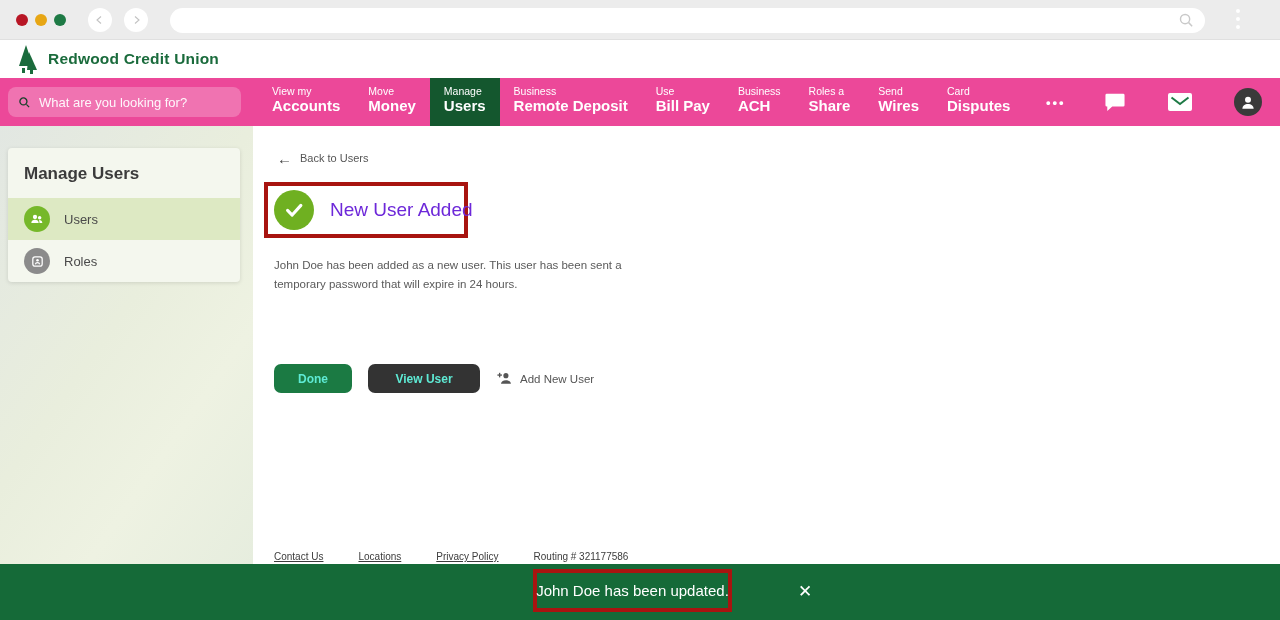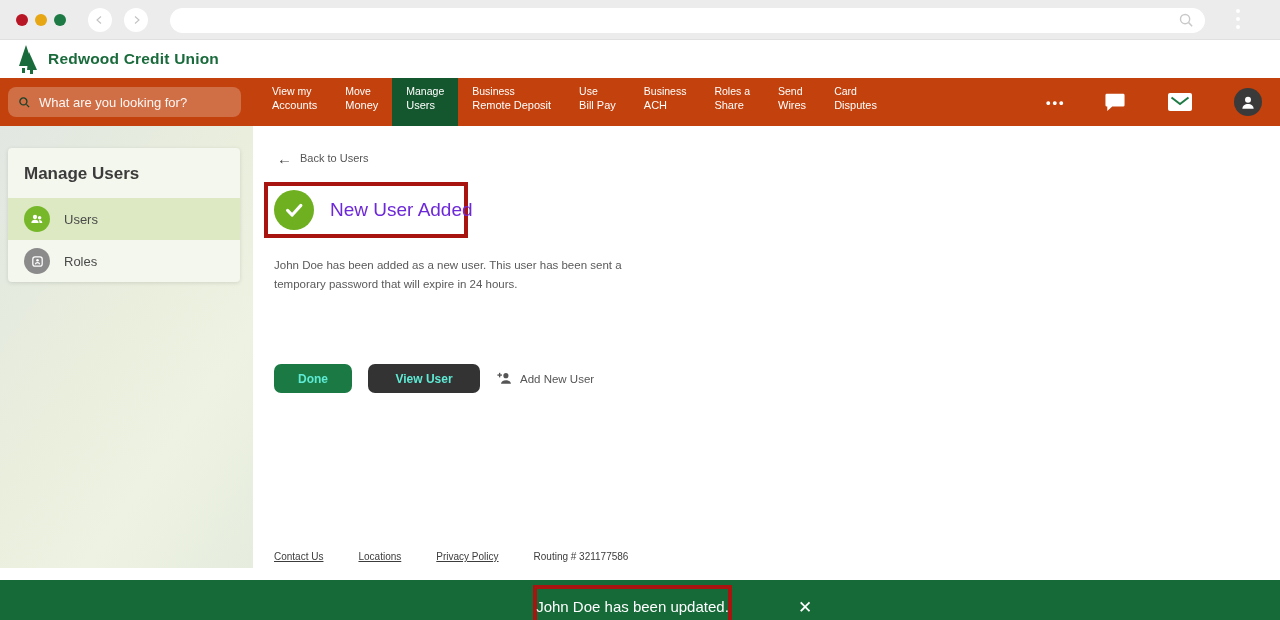--- a/index.html
+++ b/index.html
@@ -22,29 +22,29 @@
   .kebab { position:absolute; right:40px; top:9px; display:flex; flex-direction:column; gap:4px; }
   .kebab i { width:4px; height:4px; border-radius:50%; background:#fff; }
 
   
   .logobar { position:absolute; top:40px; left:0; width:1280px; height:38px; background:#fff;border-radius:8px; }
   .brand { position:absolute; left:16px; top:4px; display:flex; align-items:center; gap:6px; }
   .brand svg { width:26px; height:30px; }
   .brand-name { font-size:15.5px; font-weight:700; color:#1a6b3c; letter-spacing:.2px; }
 
   
-  .navbar { position:absolute; top:78px; left:0; width:1280px; height:48px; background:#c2410c; }
+  .navbar { position:absolute; top:78px; left:0; width:1280px; height:48px; background:#ec4899; }
   .nav-search { position:absolute; left:8px; top:9px; width:233px; height:30px; background:rgba(255,255,255,.24); border-radius:8px; display:flex; align-items:center; padding:0 10px; gap:8px; }
   .nav-search svg { width:13px; height:13px; stroke:#17402a; stroke-width:2.4; fill:none; flex:0 0 auto; }
   .nav-search input { flex:1; border:none; outline:none; background:transparent; font-size:13px; color:#fff; font-family:"Liberation Sans",sans-serif; }
   .nav-search input::placeholder { color:#fff; opacity:.95; }
   .nav-items { position:absolute; left:258px; top:0; height:48px; display:flex; }
   .nav-item { height:48px; padding:7px 14px 0 14px; color:#fff; cursor:pointer; }
   .nav-item .l1 { font-size:10.5px; font-weight:400; line-height:13px; }
-  .nav-item .l2 { font-size:11px; font-weight:400; line-height:15px; }
+  .nav-item .l2 { font-size:15px; font-weight:700; line-height:15px; }
   .nav-item.active { background:#14572e; }
   .nav-more { position:absolute; left:1036px; top:0; height:48px; display:flex; align-items:center; padding:0 10px; color:#fff; font-size:13px; letter-spacing:2px; font-weight:700; cursor:pointer; }
   .nav-icon { position:absolute; top:0; height:48px; display:flex; align-items:center; justify-content:center; width:40px; cursor:pointer; }
   .ni-chat { left:1095px; } .ni-mail { left:1160px; } .ni-avatar { left:1228px; }
   .avatar-circle { width:28px; height:28px; border-radius:50%; background:#3a3a3a; display:flex; align-items:center; justify-content:center; }
 
   
   .sidebar { position:absolute; top:126px; left:0; width:253px; height:442px; background:linear-gradient(125deg,#e2e7e2 0%,#e9eedd 45%,#eef2e2 70%,#e6edde 100%); }
   .side-card { position:absolute; left:8px; top:22px; width:232px; border-radius:4px; background:#f4f7ee; box-shadow:0 1px 4px rgba(0,0,0,.12); overflow:hidden; }
   .side-title { font-size:17px; font-weight:700; color:#3b3b3b; padding:16px 16px 14px 16px; }
@@ -71,21 +71,21 @@
   .btn { height:29px; border:none; border-radius:7px; font-size:12px; font-weight:700; color:#5eead4; cursor:pointer; font-family:"Liberation Sans",sans-serif; }
   .btn-done { width:78px; background:#1b7a43; }
   .btn-view { width:112px; background:#333333; margin-left:16px; }
   .add-user { display:flex; align-items:center; gap:7px; margin-left:16px; color:#555; font-size:11.5px; cursor:pointer; }
 
   .footer { position:absolute; left:21px; bottom:6px; display:flex; align-items:flex-start; gap:35px; font-size:10px; color:#3c3c3c; }
   .footer a { color:#3c3c3c; text-decoration:underline; cursor:pointer; }
   .routing { text-decoration:none; color:#3c3c3c; }
 
   
-  .toast { position:absolute; left:0; bottom:0; width:1280px; height:40px; background:#156a38; }
+  .toast { position:absolute; left:0; bottom:0; width:1280px; height:56px; background:#156a38; }
   .toast-msg-box { position:absolute; left:533px; top:5px; width:199px; height:43px; display:flex; align-items:center; justify-content:center; }
   .toast-msg { color:#fff; font-size:15px; white-space:nowrap; }
   .toast-close { position:absolute; left:790px; top:12px; width:30px; height:30px; display:flex; align-items:center; justify-content:center; color:#fff; font-size:17px; cursor:pointer; }
 </style>
 </head>
 <body>
 
 <div id="app">
 
   <div class="chrome">

